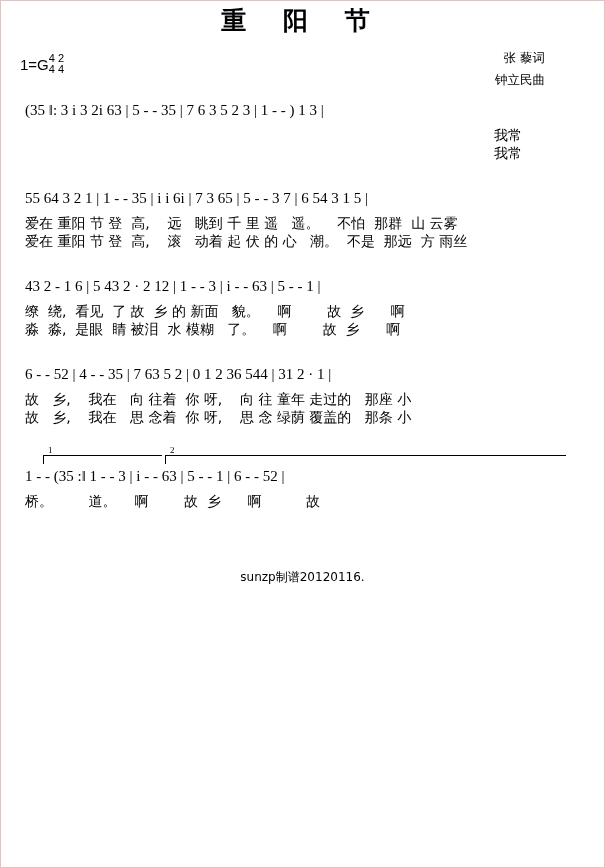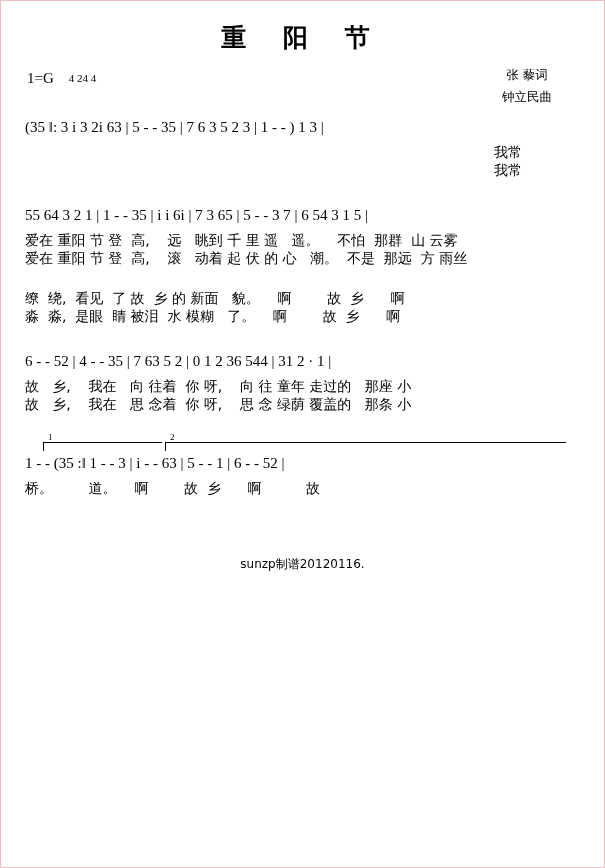--- a/index.html
+++ b/index.html
@@ -23,55 +23,55 @@
     border: 1px solid #e8c0c0;
     background: #ffffff;
   }
   
   .title {
     text-align: center;
     font-family: "DejaVu Sans", sans-serif;
     font-size: 25px;
     font-weight: bold;
     letter-spacing: 14px;
-    padding-top: 20px;
+    padding-top: 3px;
     color: #000;
   }
   
   .header {
     position: relative;
     height: 50px;
     margin-top: 10px;
   }
   .keysig {
     position: absolute;
-    left: 26px;
+    left: 19px;
     top: 6px;
-    font-family: Liberation Serif, serif;
+    font-family: Liberation Sans, sans-serif;
     font-size: 15px;
     display: flex;
     align-items: center;
   }
   .frac {
     display: inline-flex;
-    flex-direction: row;
+    flex-direction: column;
     line-height: 1.0;
     font-size: 11px;
-    margin-left: 15px;
+    margin-left: 0;
     text-align: right;
   }
   .frac span { display: block; }
   .credits {
     position: absolute;
-    right: 52px;
+    right: 59px;
     top: 0px;
     font-family: "DejaVu Sans", sans-serif;
     font-size: 12.5px;
     line-height: 22px;
-    text-align: center;
+    text-align: right;
   }
   
   .system {
     position: relative;
     margin: 0 24px 0 24px;
   }
   .notes {
     font-family: "Liberation Serif", serif;
     font-size: 15px;
     letter-spacing: 0px;
@@ -147,20 +147,21 @@
 
   <div class="system">
     <div class="notes">55 64 3 2 1 | 1 - - 35 | i i 6i | 7 3 65 | 5 - - 3 7 | 6 54 3 1 5 |</div>
     <div class="lyric">爱在 重阳 节 登  高,    远   眺到 千 里 遥   遥。    不怕  那群  山 云雾</div>
     <div class="lyric">爱在 重阳 节 登  高,    滚   动着 起 伏 的 心   潮。  不是  那远  方 雨丝</div>
   </div>
 
   <div class="spacer-lg"></div>
 
   <div class="system">
+    <div class="notes">43 2 - 1 6 | 5 43 2 · 2 12 | 1 - - 3 | i - - 63 | 5 - - 1 |</div>
     <div class="lyric">缭  绕,  看见  了 故  乡 的 新面   貌。    啊        故  乡      啊</div>
     <div class="lyric">淼  淼,  是眼  睛 被泪  水 模糊   了。    啊        故  乡      啊</div>
   </div>
 
   <div class="spacer-lg"></div>
 
   <div class="system">
     <div class="notes">6 - - 52 | 4 - - 35 | 7 63 5 2 | 0 1 2 36 544 | 31 2 · 1 |</div>
     <div class="lyric">故   乡,    我在   向 往着  你 呀,    向 往 童年 走过的   那座 小</div>
     <div class="lyric">故   乡,    我在   思 念着  你 呀,    思 念 绿荫 覆盖的   那条 小</div>

